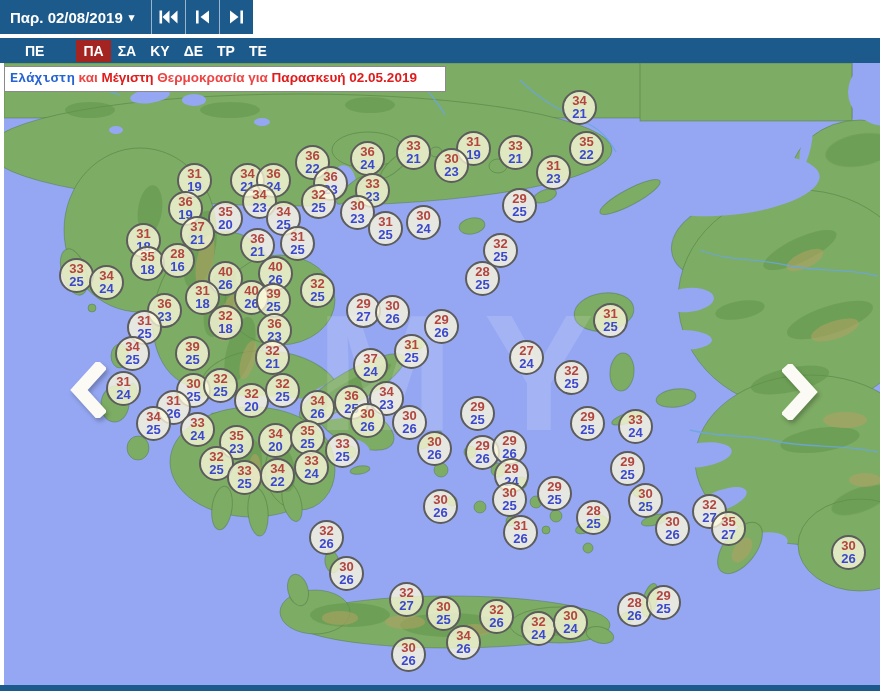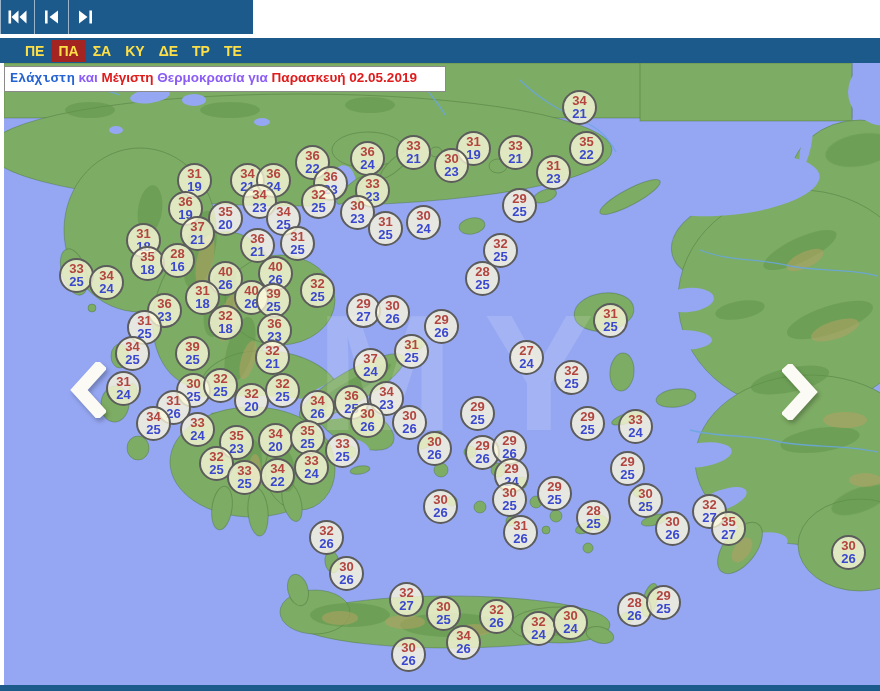--- a/index.html
+++ b/index.html
@@ -13,33 +13,33 @@
                color:#fff;font-size:15px;font-weight:bold;cursor:pointer;}
   .caret{font-size:11px;line-height:11px;}
   .nav-btn{width:33px;display:flex;align-items:center;justify-content:center;
            border-left:1px solid rgba(255,255,255,0.55);cursor:pointer;}
   .nav-btn svg{display:block;}
 
   
   .daysbar{position:absolute;left:0;top:38px;width:880px;height:25px;
            background:var(--bar-blue);display:flex;align-items:center;
            padding-left:18px;box-sizing:border-box;z-index:6;}
-  .day{color:#fde047;font-size:14px;font-weight:bold;padding:3px 7px;cursor:pointer;}
-  .day.active{background:var(--active-day-red);}
+  .day{color:#ffffff;font-size:14px;font-weight:bold;padding:3px 7px;cursor:pointer;}
+  .day.active{background:var(--active-day-red);margin-left:25px;}
 
   
   .map-wrap{position:absolute;left:4px;top:63px;width:692px;height:622px;z-index:1;}
   .map-wrap svg{display:block;}
 
   
   .infobox{position:absolute;left:4px;top:66px;width:430px;z-index:5;
            background:#ffffff;border:1px solid #8a8a8a;padding:2px 5px 4px 5px;
            font-size:13.5px;line-height:17px;color:#1a1a1a;}
   .seg{white-space:pre-wrap;}
-  .seg.black-bold{font-weight:bold;color:#8b5cf6;}
+  .seg.black-bold{font-weight:bold;color:#ef4444;}
   .seg.black{color:#333;}
   .seg.blue-bold{font-weight:bold;color:var(--header-blue);font-family:Liberation Mono, monospace;}
   .seg.red-bold{font-weight:bold;color:var(--header-red);}
   .seg.red{color:#e8403c;}
 
   
   .bubble{position:absolute;width:31px;height:31px;margin-left:-17px;margin-top:-17px;
           border:2px solid #5c5c5c;border-radius:50%;
           background:rgba(252,249,219,0.78);
           display:flex;flex-direction:column;align-items:center;justify-content:center;
@@ -56,20 +56,24 @@
   
   .bottombar{position:absolute;left:0;top:685px;width:880px;height:6px;
              background:var(--bar-blue);z-index:6;}
 </style>
 </head>
 <body>
 
 <div id="app">
 
   <div class="topbar">
+    <div class="date-select">
+      <span>Παρ. 02/08/2019</span>
+      <span class="caret">▾</span>
+    </div>
     <div class="nav-btn">
       <svg width="19" height="14" viewBox="0 0 19 14">
         <rect x="0.5" y="0.5" width="2.6" height="13" fill="#fff"></rect>
         <path d="M10.5,0.5 L3.5,7 L10.5,13.5 Z" fill="#fff"></path>
         <path d="M18.5,0.5 L11.5,7 L18.5,13.5 Z" fill="#fff"></path>
       </svg>
     </div>
     <div class="nav-btn">
       <svg width="15" height="14" viewBox="0 0 15 14">
         <rect x="1" y="0.5" width="2.6" height="13" fill="#fff"></rect>

